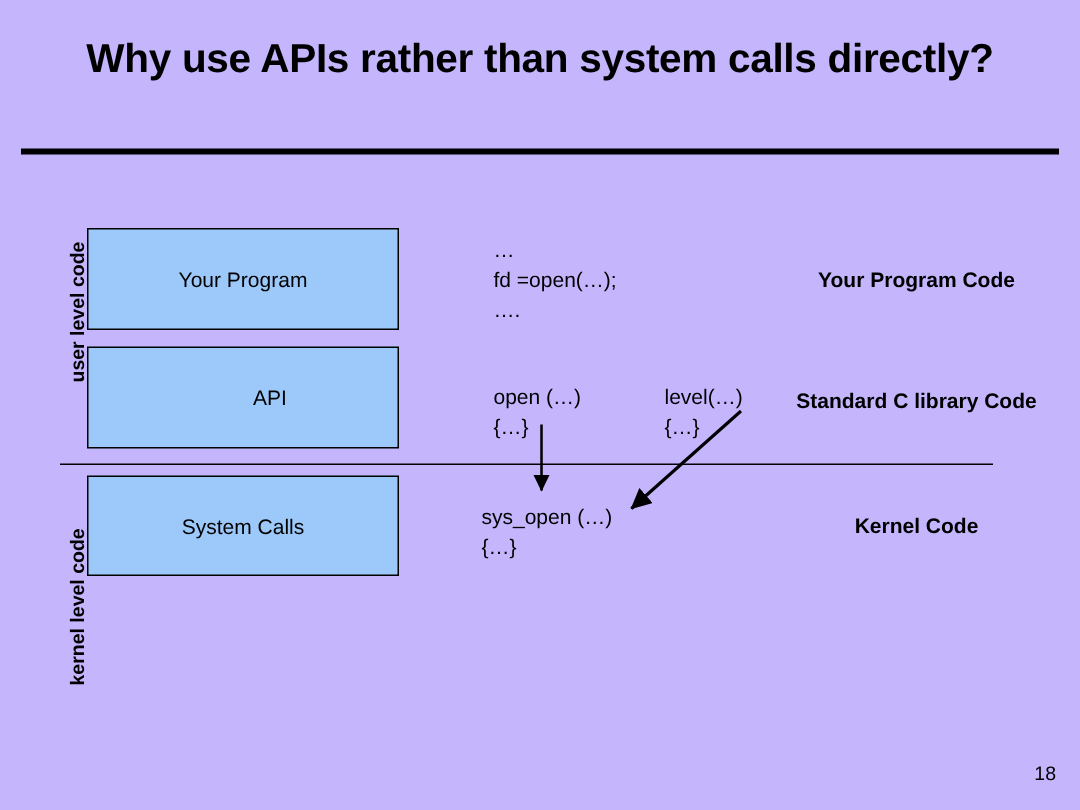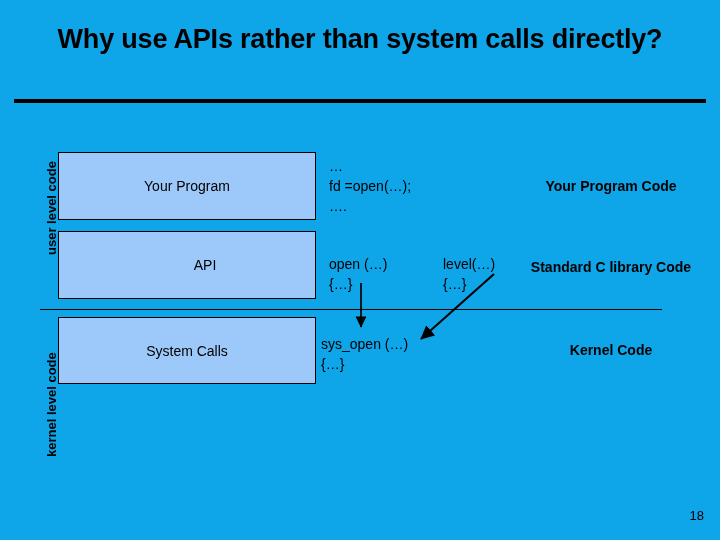--- a/index.html
+++ b/index.html
@@ -8,21 +8,21 @@
     background: #ffffff;
   }
   body {
     font-family: "Liberation Sans", sans-serif;
     color: #000000;
   }
   #slide {
     position: relative;
     width: 720px;
     height: 540px;
-    background: #0ea5e9;
+    background: #c4b5fd;
     overflow: hidden;
   }
 
   
   #title {
     position: absolute;
     left: 14px;
     top: 22px;
     width: 692px;
     text-align: center;
@@ -57,21 +57,21 @@
   }
   #vlabel-kernel {
     left: 44px;
     top: 457px;
   }
 
   
   .blue-box {
     position: absolute;
     left: 58px;
-    width: 258px;
+    width: 208px;
     background: #9DC8FA;
     border: 1.5px solid #000000;
     box-sizing: border-box;
     display: flex;
     align-items: center;
     justify-content: center;
     font-size: 14px;
     color: #000000;
   }
   #box-your-program { top: 152px;  height: 68px; }

